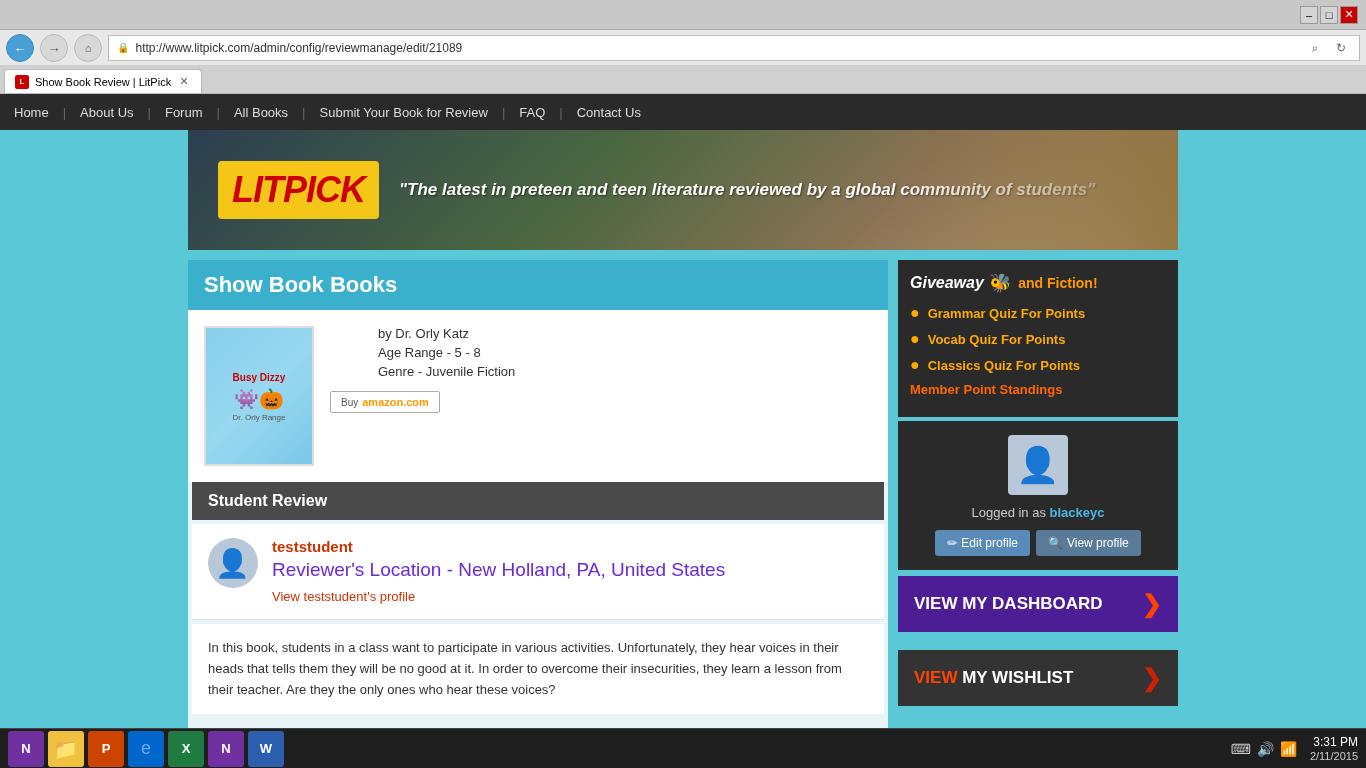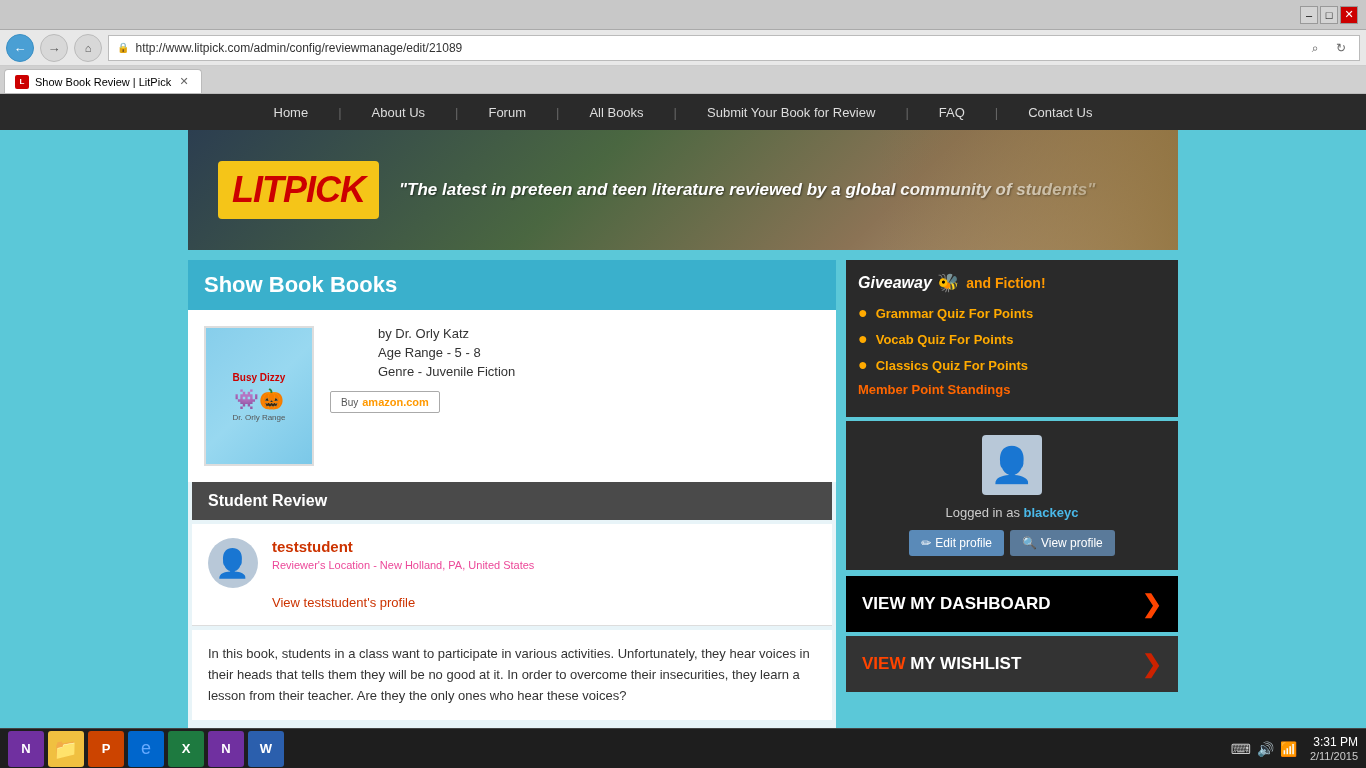--- a/index.html
+++ b/index.html
@@ -24,35 +24,35 @@
     
     .tab-bar { background: #d0d0d0; height: 28px; display: flex; align-items: flex-end; padding: 0 4px; border-bottom: 1px solid #bbb; }
     .tab { height: 24px; padding: 0 10px; display: flex; align-items: center; gap: 6px; font-size: 11px; background: white; border: 1px solid #bbb; border-bottom: none; border-radius: 4px 4px 0 0; cursor: pointer; }
     .tab .tab-favicon { width: 14px; height: 14px; background: #cc0000; border-radius: 2px; display: flex; align-items: center; justify-content: center; color: white; font-size: 8px; font-weight: bold; }
     .tab .tab-close { width: 14px; height: 14px; display: flex; align-items: center; justify-content: center; color: #666; font-size: 11px; cursor: pointer; }
 
     
     .page-wrapper { background: #5bc8d8; }
 
     
-    .nav-bar { background: #2a2a2a; height: 36px; display: flex; align-items: center; justify-content: center; gap: 16px; }
+    .nav-bar { background: #2a2a2a; height: 36px; display: flex; align-items: center; gap: 0; }
     .nav-item { color: #ddd; font-size: 13px; padding: 0 14px; text-decoration: none; cursor: pointer; }
     .nav-separator { color: #666; font-size: 13px; }
 
     
     .hero { width: 990px; margin: 0 auto; height: 120px; background: linear-gradient(135deg, #2c3e50 0%, #4a6741 40%, #8b7355 70%, #c4a882 100%); position: relative; display: flex; align-items: center; overflow: hidden; }
     .hero-logo { margin-left: 30px; background: #f5c518; padding: 8px 14px; border-radius: 4px; }
     .hero-logo-text { font-size: 36px; font-weight: 900; color: #cc0000; font-style: italic; letter-spacing: -1px; text-transform: uppercase; text-align: right; }
     .hero-tagline { margin-left: 20px; font-size: 17px; font-style: italic; color: white; font-weight: bold; text-shadow: 1px 1px 2px rgba(0,0,0,0.5); }
     .hero-books-bg { position: absolute; right: 0; top: 0; bottom: 0; width: 300px; background: linear-gradient(to left, rgba(139,109,56,0.8), transparent); }
 
     
     .content-area { width: 990px; margin: 0 auto; display: flex; gap: 10px; padding: 10px 0; }
     .main-content { flex: 1; background: #e8f4f8; min-height: 500px; }
-    .sidebar { width: 332px; flex-shrink: 0; }
+    .sidebar { width: 280px; flex-shrink: 0; }
 
     
     .review-header { background: #3ab0cc; padding: 12px 16px; }
     .review-header-title { color: white; font-size: 22px; font-weight: bold; }
 
     
     .book-info { padding: 16px; display: flex; gap: 16px; background: white; }
     .book-cover { width: 110px; height: 140px; background: linear-gradient(135deg, #87ceeb 0%, #98d8f0 50%, #7bc8e8 100%); border: 2px solid #ddd; flex-shrink: 0; display: flex; flex-direction: column; align-items: center; justify-content: center; position: relative; overflow: hidden; }
     .book-cover-title { font-size: 10px; font-weight: bold; color: #cc0000; text-align: center; padding: 4px; }
     .book-cover-monsters { font-size: 20px; }
@@ -66,21 +66,21 @@
 
     
     .student-review-header { background: #4a4a4a; padding: 10px 16px; margin: 0 4px; }
     .student-review-title { color: white; font-size: 16px; font-weight: bold; }
 
     
     .reviewer-info { padding: 14px 16px; display: flex; gap: 14px; align-items: flex-start; background: white; margin: 4px; border-bottom: 1px solid #ddd; }
     .reviewer-avatar { width: 50px; height: 50px; background: #b8c8d8; border-radius: 50%; display: flex; align-items: center; justify-content: center; flex-shrink: 0; }
     .reviewer-avatar-icon { font-size: 28px; color: #7a8a9a; }
     .reviewer-name { font-size: 15px; color: #cc3300; font-weight: bold; margin-bottom: 4px; }
-    .reviewer-location { font-size: 11px; color: #ec4899; margin-bottom: 22px; }
+    .reviewer-location { font-size: 19px; color: #6d28d9; margin-bottom: 6px; }
     .reviewer-profile-link { color: #cc3300; font-size: 13px; text-decoration: none; cursor: pointer; }
 
     
     .review-text { padding: 14px 16px; background: white; margin: 0 4px; font-size: 13px; line-height: 1.6; color: #333; }
 
     
     .sidebar-giveaway { background: #2a2a2a; padding: 12px; margin-bottom: 4px; }
     .giveaway-header { display: flex; align-items: center; gap: 6px; margin-bottom: 10px; }
     .giveaway-title { color: white; font-size: 16px; font-weight: bold; font-style: italic; }
     .giveaway-bee { font-size: 18px; }
@@ -96,22 +96,22 @@
     .user-avatar-icon { font-size: 35px; color: #7a8a9a; }
     .logged-in-text { color: #ccc; font-size: 13px; text-align: center; margin-bottom: 10px; }
     .logged-in-name { color: #4ab8e8; font-weight: bold; text-align: center; }
     .user-buttons { display: flex; gap: 6px; justify-content: center; }
     .user-btn { padding: 6px 12px; font-size: 12px; border: none; cursor: pointer; border-radius: 3px; display: flex; align-items: center; gap: 4px; }
     .edit-profile-btn { background: #5a8ab8; color: white; }
     .view-profile-btn { background: #5a7a9a; color: white; }
 
     
     .sidebar-action-btn { display: flex; align-items: center; justify-content: space-between; padding: 14px 16px; margin-top: 6px; cursor: pointer; position: relative; }
-    .dashboard-btn { background: #000000; }
-    .wishlist-btn { background: #333; margin-top: 4px; }
+    .dashboard-btn { background: #4c1d95; }
+    .wishlist-btn { background: #333; margin-top: 18px; }
     .sidebar-action-text { font-size: 17px; font-weight: bold; }
     .sidebar-action-text.white { color: white; }
     .arrow-right { color: #ff4400; font-size: 24px; font-weight: bold; }
     .arrow-right-white { color: #cc2200; font-size: 24px; font-weight: bold; }
 
     
     .taskbar { position: fixed; bottom: 0; left: 0; right: 0; height: 40px; background: #1e1e1e; display: flex; align-items: center; justify-content: space-between; padding: 0 8px; border-top: 1px solid #444; }
     .taskbar-apps { display: flex; gap: 4px; }
     .taskbar-app { width: 36px; height: 36px; border-radius: 3px; display: flex; align-items: center; justify-content: center; font-size: 20px; cursor: pointer; }
     .taskbar-app.onenote { background: #7030a0; color: white; font-weight: bold; font-size: 13px; }

